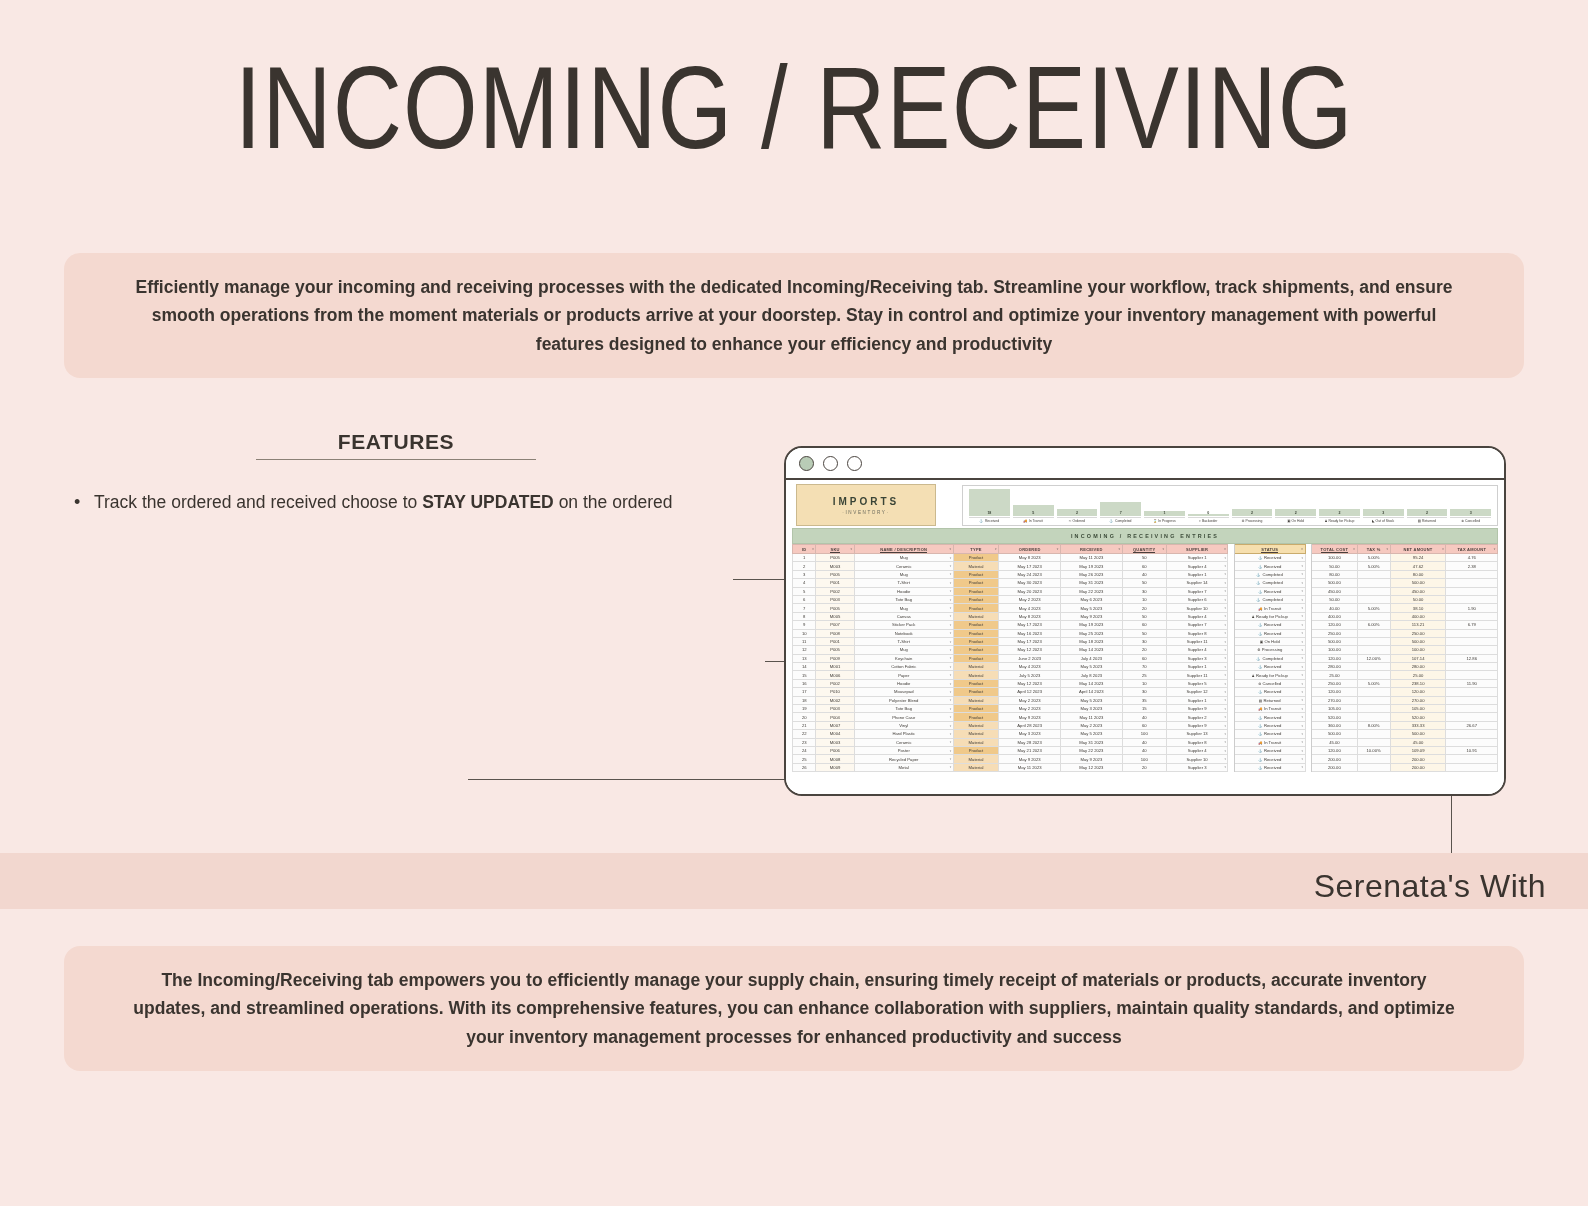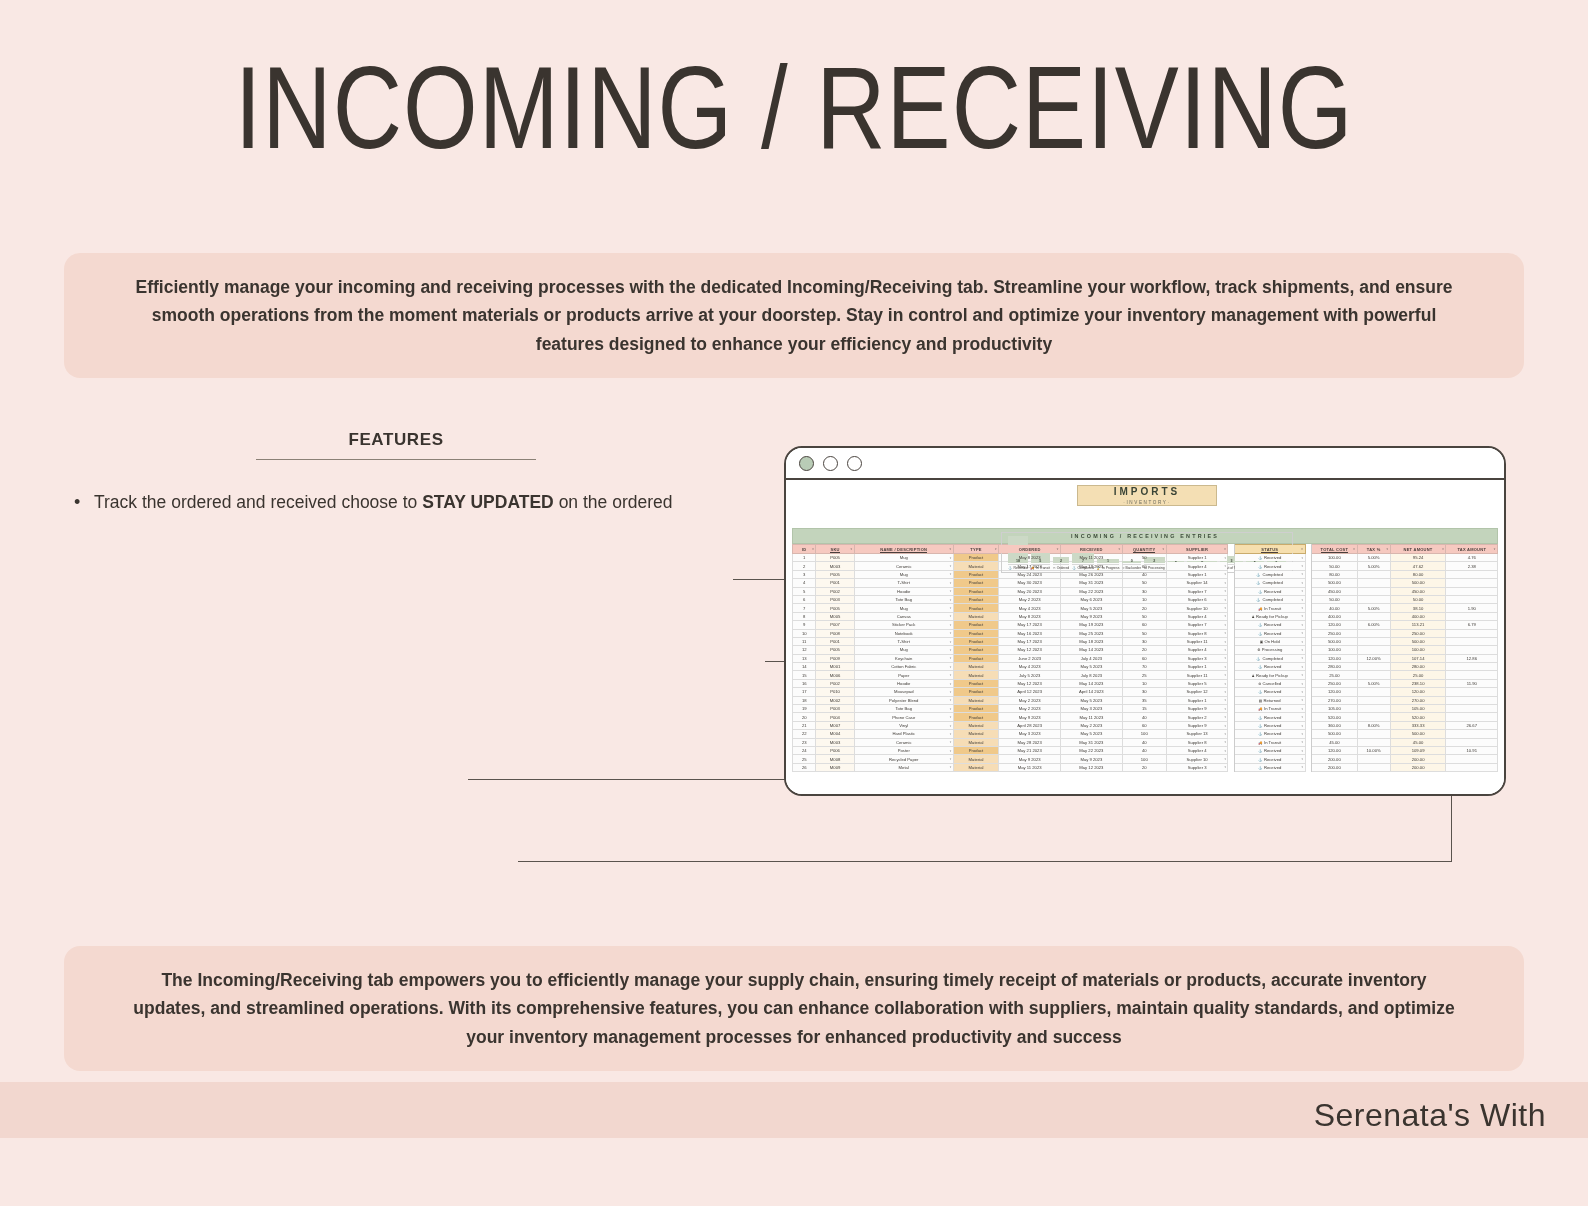--- a/index.html
+++ b/index.html
@@ -4,21 +4,21 @@
 <style>
   * { box-sizing: border-box; margin: 0; padding: 0; }
   html, body {
     width: 1588px; height: 1206px;
     background: #f9e8e4;
     font-family: "Liberation Sans", sans-serif;
     overflow: hidden;
   }
   #page {
     position: relative;
-    width: 1588px; height: 1138px;
+    width: 1588px; height: 909px;
     background: #f9e8e4;
   }
 
   
   .title {
     position: absolute; top: 44px; left: 0; width: 1588px;
     text-align: center;
     font-size: 96px;
     letter-spacing: 1px;
     font-weight: 300;
@@ -49,21 +49,21 @@
     line-height: 1.62;
     padding: 20px 68px;
   }
   #intro-panel { top: 253px; left: 64px; width: 1460px; }
   #outro-panel { top: 946px; left: 64px; width: 1460px; }
 
   
   #features-heading {
     position: absolute; top: 430px; left: 256px; width: 280px;
     text-align: center;
-    font-size: 17px; font-weight: bold; letter-spacing: 0.6px;
+    font-size: 21px; font-weight: bold; letter-spacing: 0.6px;
     color: #3a342f;
   }
   #features-rule {
     position: absolute; top: 459px; left: 256px; width: 280px;
     height: 1px; background: #8b8176;
   }
   #feature-list {
     position: absolute; top: 482px; left: 72px; width: 680px;
     list-style: none;
   }
@@ -109,21 +109,21 @@
     width: 15px; height: 15px; border-radius: 50%;
     border: 1.6px solid #4a443f;
   }
   .dot.filled { background: #b9ccb6; }
   .dot.empty { background: #fff; }
 
   #sheet { position: relative; height: 316px; background: #fff; font-size: 5px; }
 
   #sheet-top {
     display: flex; align-items: center;
-    height: 48px; padding: 5px 6px 3px 10px; gap: 26px; flex-direction: column;
+    height: 48px; padding: 5px 6px 3px 10px; gap: 26px;
   }
   #imports-box {
     width: 140px; height: 42px;
     background: #f4dfb4;
     border: 0.7px solid #cbb98e;
     display: flex; flex-direction: column;
     align-items: center; justify-content: center; gap: 3px;
   }
   #imports-title {
     font-size: 10px; letter-spacing: 3px; font-weight: bold; color: #3a4436;

